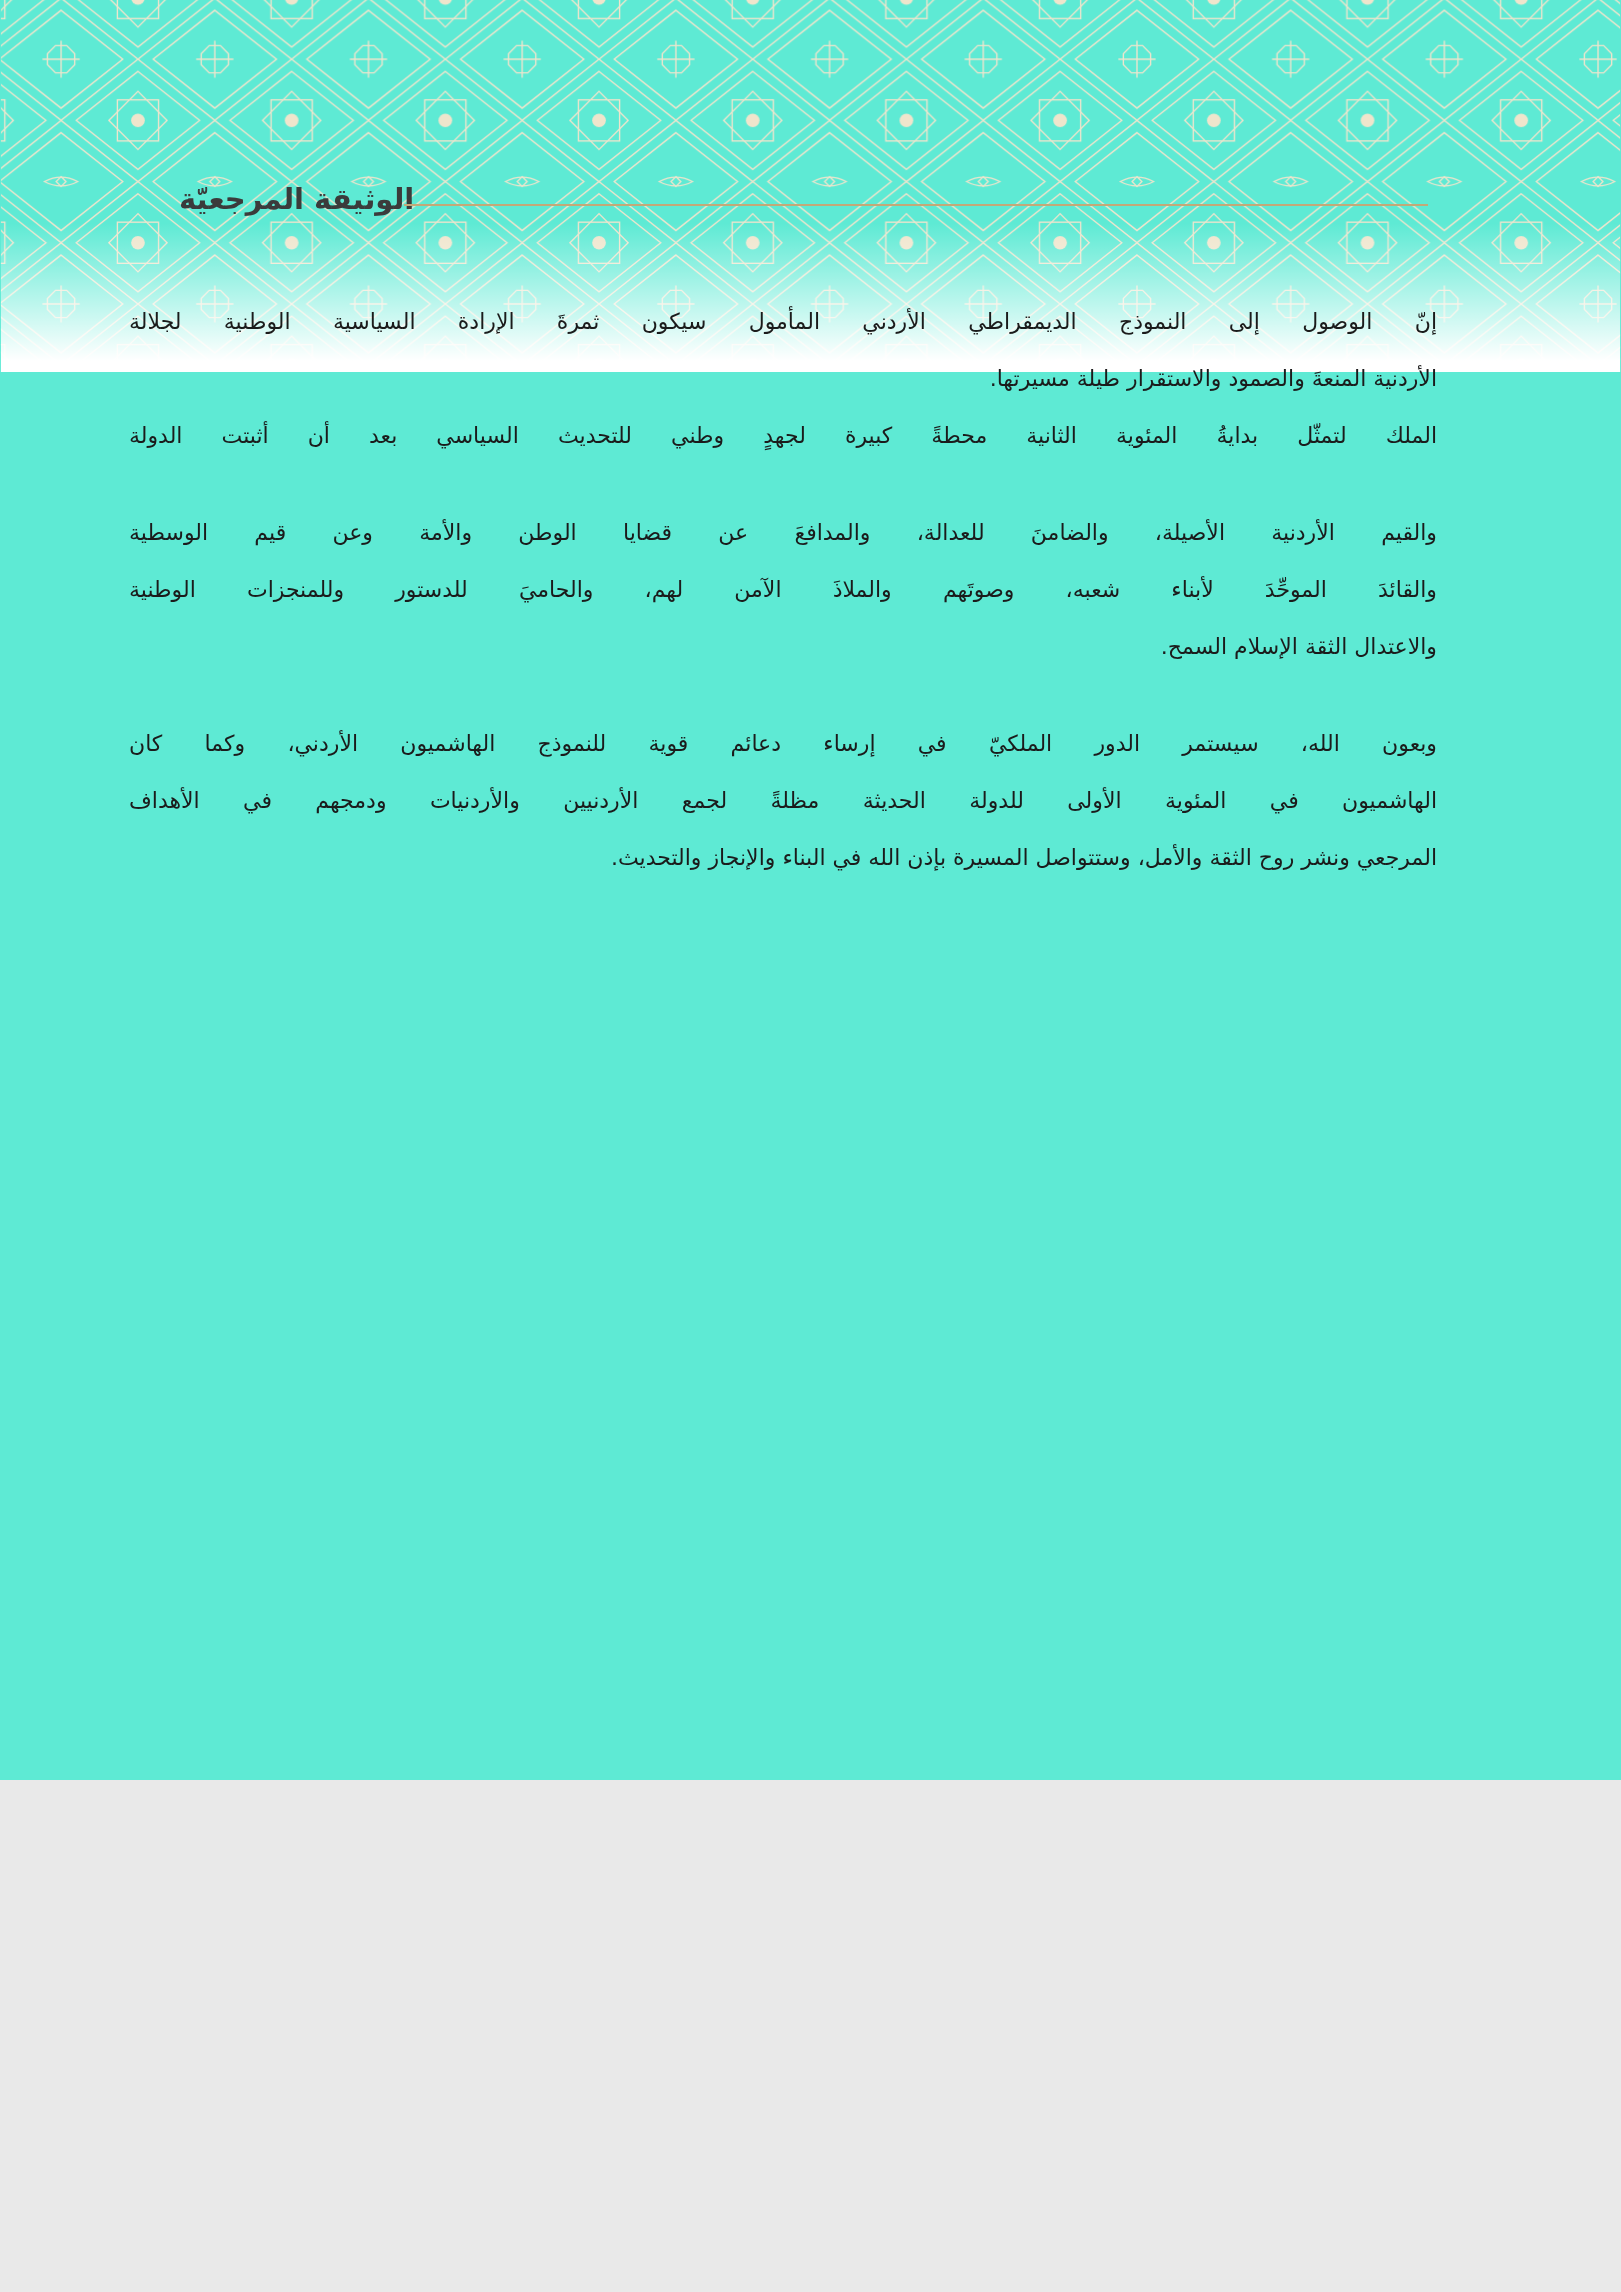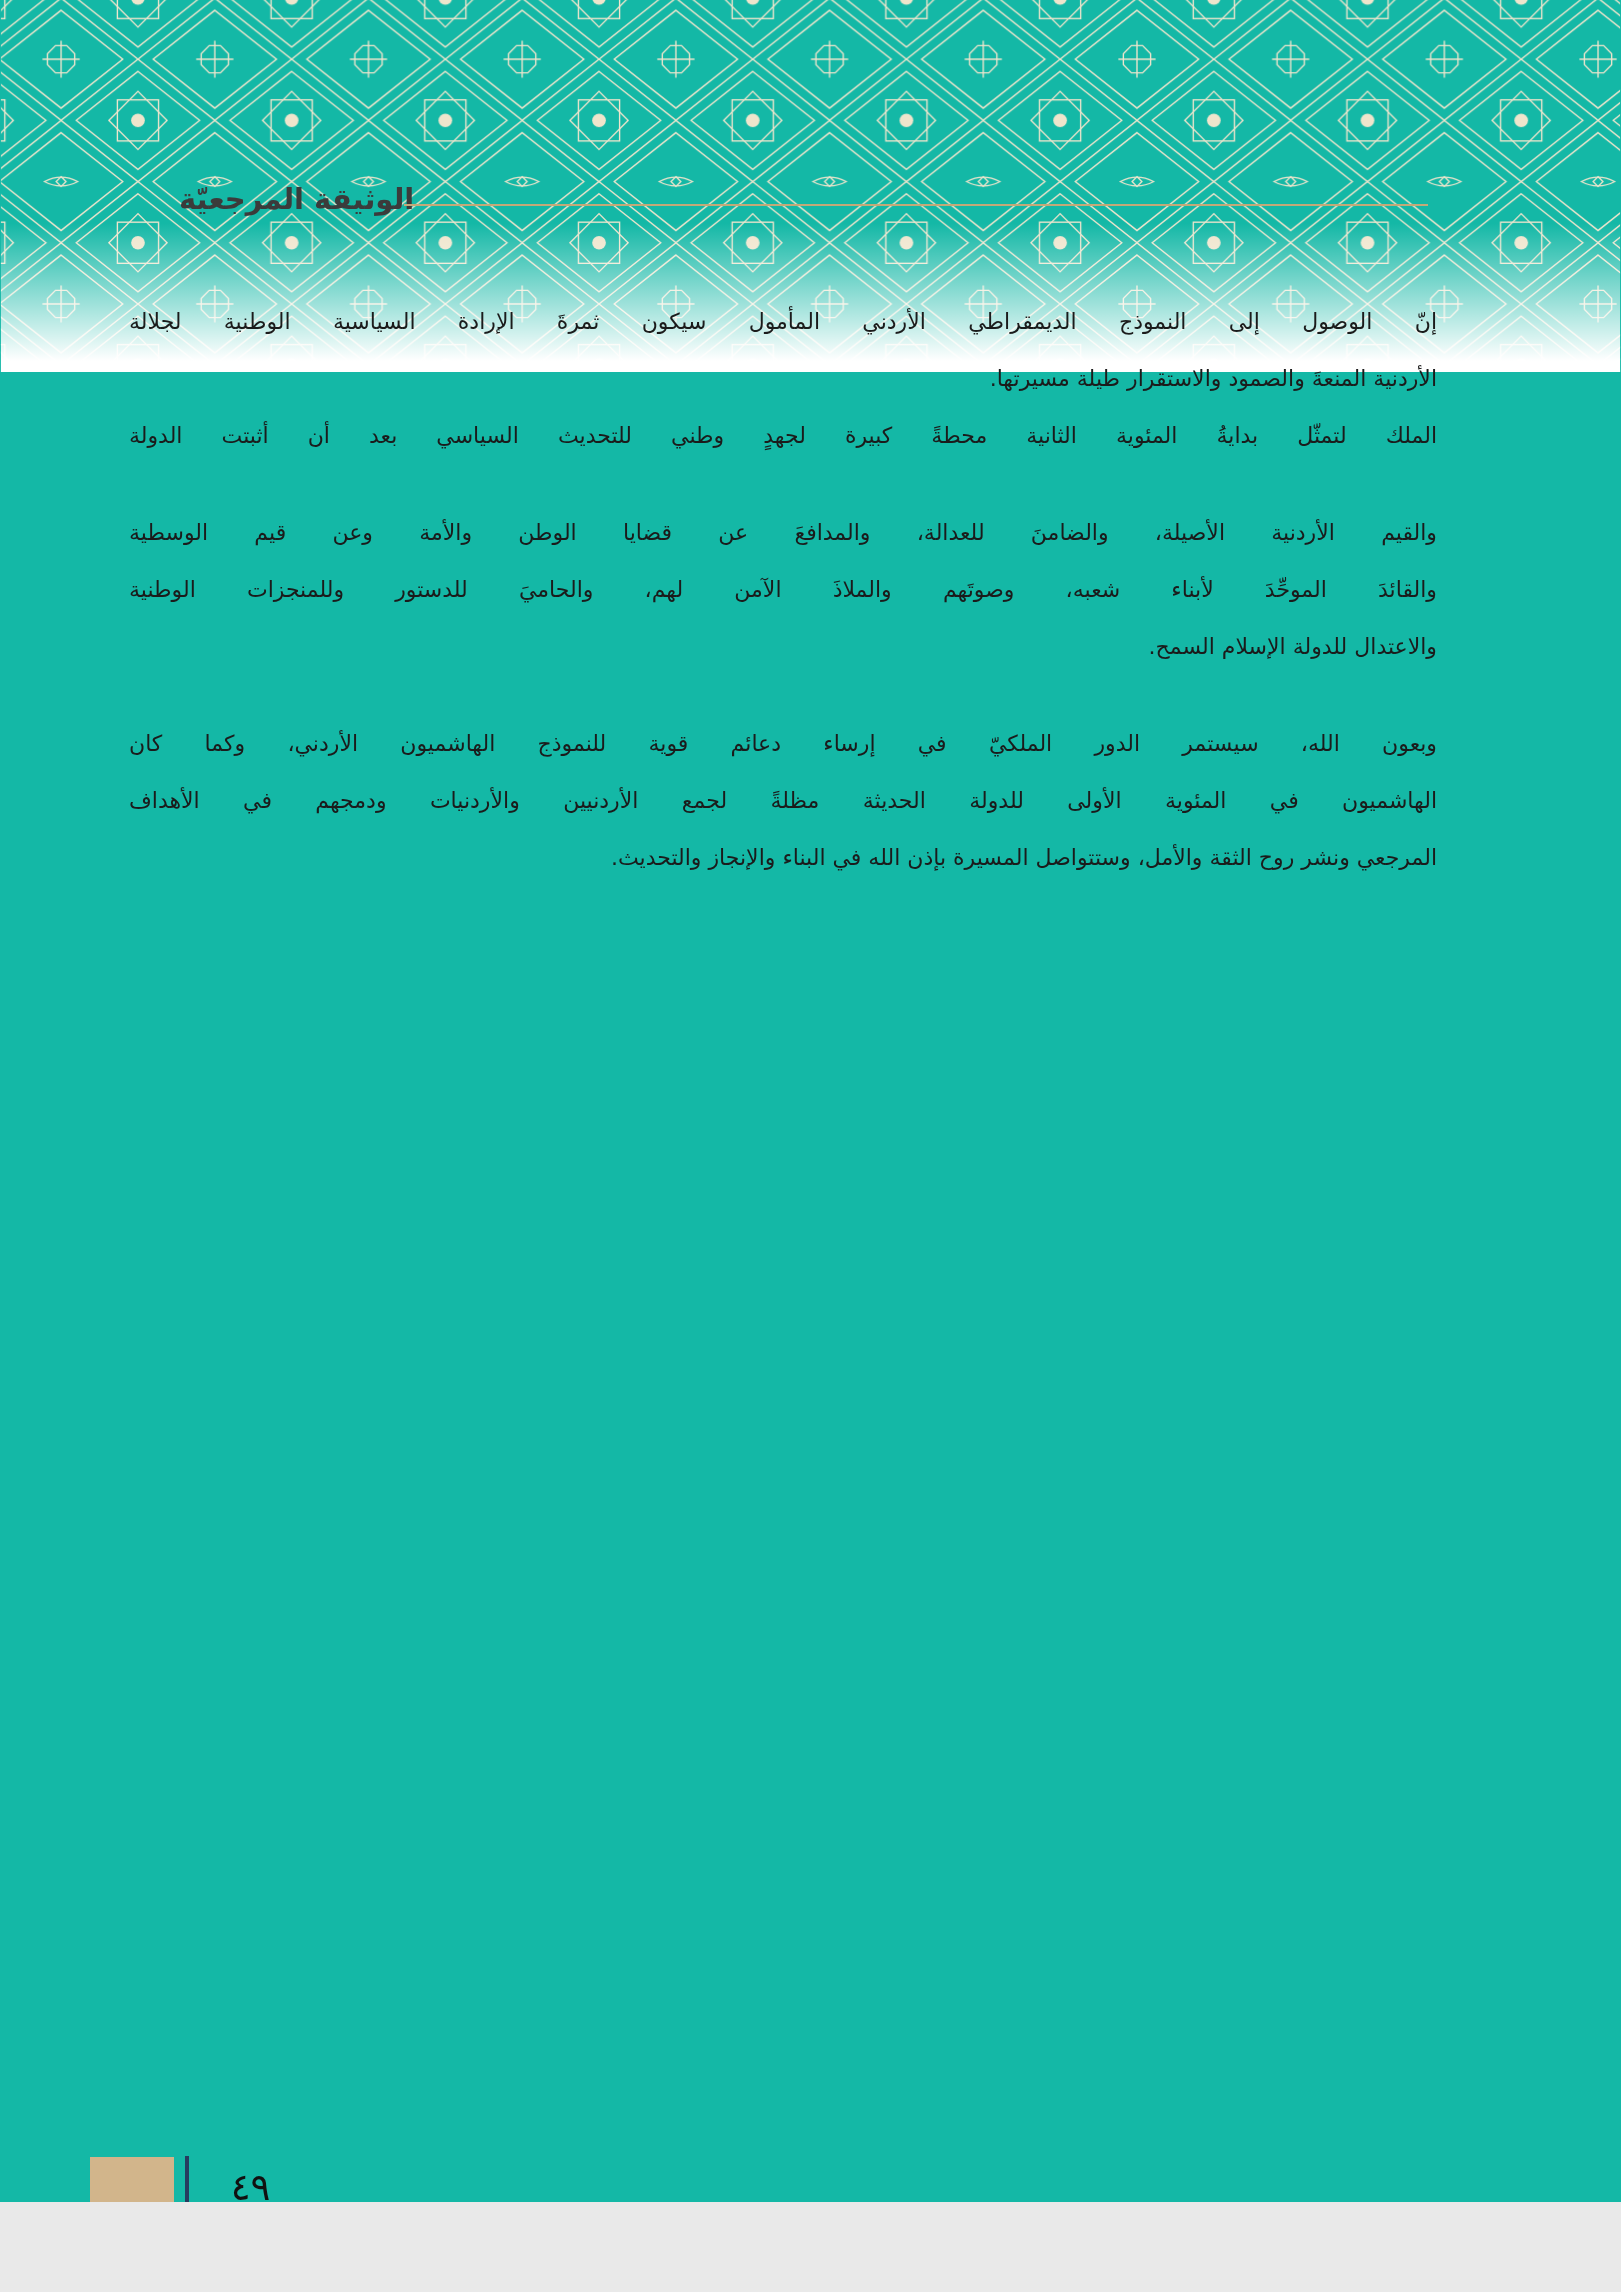--- a/index.html
+++ b/index.html
@@ -1,20 +1,20 @@
 <!DOCTYPE html>
 <html lang="ar"><head>
 <meta charset="utf-8">
 <style>
   html,body{margin:0;padding:0;background:#e9e9e9;}
   #page{
     position:relative;
-    width:1621px;height:2202px;
+    width:1621px;height:1780px;
     margin:0 auto;
-    background:#14b8a6;
+    background:#5eead4;
     overflow:hidden;
     font-family:"DejaVu Sans", sans-serif;
   }
   
   .pattern-band{
     position:absolute;left:0;top:0;width:1621px;height:372px;
     display:block;
   }
   
   .doc-title{
@@ -121,21 +121,21 @@
 
   <div class="body-text" dir="rtl">
       <div class="para">
         <div class="line">إنّ الوصول إلى النموذج الديمقراطي الأردني المأمول سيكون ثمرةَ الإرادة السياسية الوطنية لجلالة</div>
         <div class="line last">الأردنية المنعةَ والصمود والاستقرار طيلة مسيرتها.</div>
         <div class="line">الملك لتمثّل بدايةُ المئوية الثانية محطةً كبيرة لجهدٍ وطني للتحديث السياسي بعد أن أثبتت الدولة</div>
       </div>
       <div class="para">
         <div class="line">والقيم الأردنية الأصيلة، والضامنَ للعدالة، والمدافعَ عن قضايا الوطن والأمة وعن قيم الوسطية</div>
         <div class="line">والقائدَ الموحِّدَ لأبناء شعبه، وصوتَهم والملاذَ الآمن لهم، والحاميَ للدستور وللمنجزات الوطنية</div>
-        <div class="line last">والاعتدال للدولة الإسلام السمح.</div>
+        <div class="line last">والاعتدال الثقة الإسلام السمح.</div>
       </div>
       <div class="para">
         <div class="line">وبعون الله، سيستمر الدور الملكيّ في إرساء دعائم قوية للنموذج الهاشميون الأردني، وكما كان</div>
         <div class="line">الهاشميون في المئوية الأولى للدولة الحديثة مظلةً لجمع الأردنيين والأردنيات ودمجهم في الأهداف</div>
         <div class="line last">المرجعي ونشر روح الثقة والأمل، وستتواصل المسيرة بإذن الله في البناء والإنجاز والتحديث.</div>
       </div>
     </div>
 
   <div class="footer-swatch"></div>
   <div class="footer-divider"></div>

